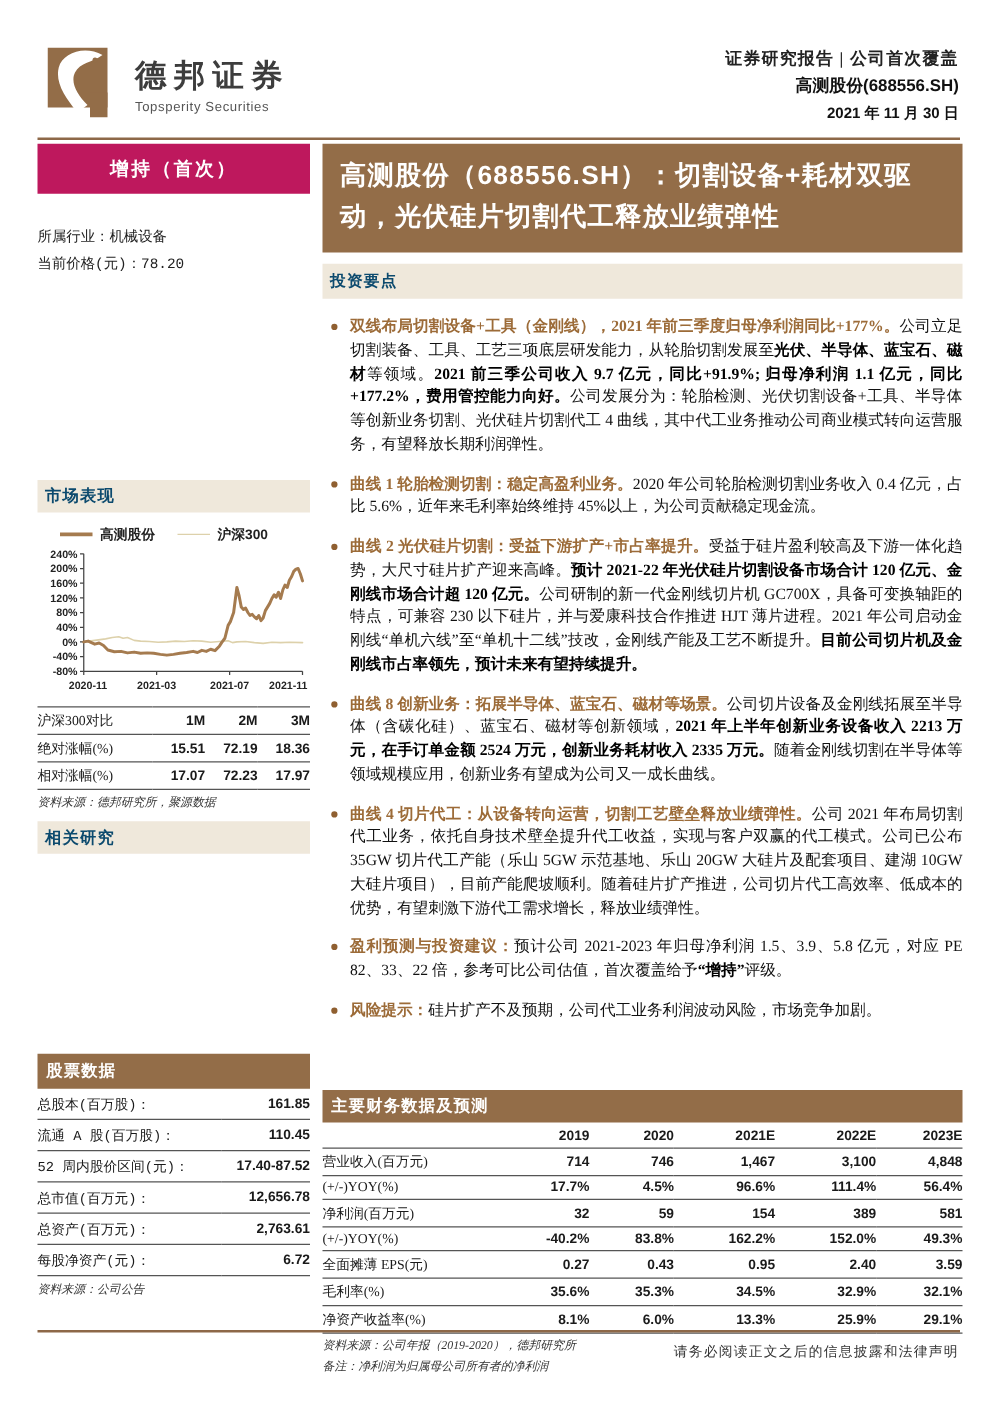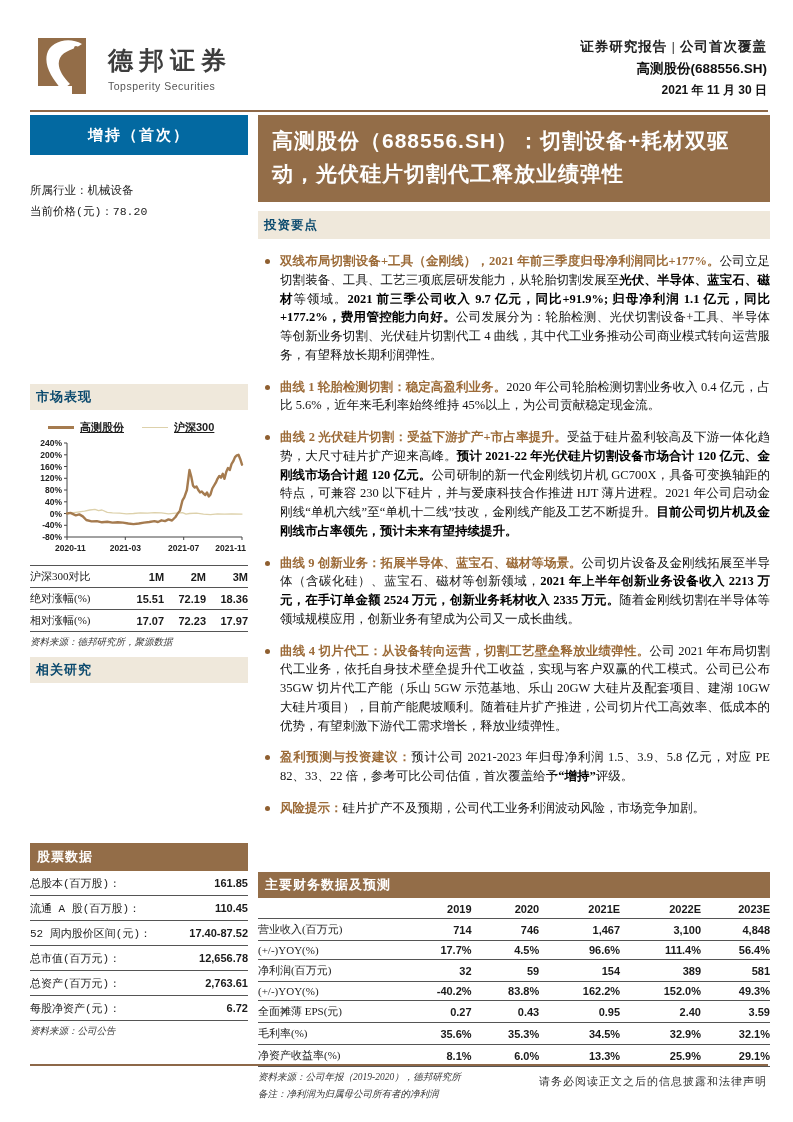--- a/index.html
+++ b/index.html
@@ -17,28 +17,28 @@
   .head-right .l1 { font-size:13.5px; font-weight:bold; color:#222; letter-spacing:1px; }
   .head-right .l2 { font-size:13.5px; color:#111; margin-top:4px; font-weight:bold; font-family:"Liberation Sans",sans-serif; }
   .head-right .l3 { font-size:12px; color:#111; margin-top:4px; font-weight:bold; font-family:"Liberation Sans",sans-serif; }
   .head-rule { position:absolute; top:110px; left:30px; right:25px; height:2px; background:#8d6848; }
 
   
   .left-col  { position:absolute; left:30px;  top:115px; width:218px; }
   .right-col { position:absolute; left:258px; top:115px; width:512px; }
 
   
-  .rating-badge { background:#0369a1; color:#fff; font-weight:bold; font-size:15px;
+  .rating-badge { background:#be185d; color:#fff; font-weight:bold; font-size:15px;
                   height:40px; display:flex; align-items:center; justify-content:center; letter-spacing:2px; }
   .side-info { margin-top:26px; font-size:11.5px; color:#222; line-height:1.8;
                font-family:Liberation Mono, monospace; }
   .strip { background:#efe8db; color:#0c4a6e; font-weight:bold; font-size:13px;
            height:26px; display:flex; align-items:center; padding-left:6px; letter-spacing:1px; }
   .market-block { margin-top:162px; }
-  .legend { display:flex; align-items:center; gap:18px; margin:10px 0 0 18px;text-decoration:underline; }
+  .legend { display:flex; align-items:center; gap:18px; margin:10px 0 0 18px; }
   .legend .item { display:flex; align-items:center; gap:6px; font-size:11px; color:#222; font-weight:bold; }
   .legend .sw { width:26px; height:0; border-top-style:solid; }
   .chart-svg { display:block; margin-top:2px; }
   .tick { font-size:8.5px; fill:#222; font-weight:bold; }
 
   table { border-collapse:collapse; width:100%; }
   .mkt-table { margin-top:6px; font-size:11px; }
   .mkt-table th, .mkt-table td { padding:3px 0; }
   .mkt-table th { border-top:1.5px solid #555; border-bottom:1px solid #555; font-weight:bold; }
   .mkt-table td { border-bottom:1px solid #555; font-weight:bold; }
@@ -232,21 +232,21 @@
         <div class="bullet">
           <span class="dot"></span>
           <div class="txt"><span class="seg-bb">曲线 1 轮胎检测切割：稳定高盈利业务。</span><span class="seg-n">2020 年公司轮胎检测切割业务收入 0.4 亿元，占比 5.6%，近年来毛利率始终维持 45%以上，为公司贡献稳定现金流。</span></div>
         </div>
         <div class="bullet">
           <span class="dot"></span>
           <div class="txt"><span class="seg-bb">曲线 2 光伏硅片切割：受益下游扩产+市占率提升。</span><span class="seg-n">受益于硅片盈利较高及下游一体化趋势，大尺寸硅片扩产迎来高峰。</span><span class="seg-b">预计 2021-22 年光伏硅片切割设备市场合计 120 亿元、金刚线市场合计超 120 亿元。</span><span class="seg-n">公司研制的新一代金刚线切片机 GC700X，具备可变换轴距的特点，可兼容 230 以下硅片，并与爱康科技合作推进 HJT 薄片进程。2021 年公司启动金刚线“单机六线”至“单机十二线”技改，金刚线产能及工艺不断提升。</span><span class="seg-b">目前公司切片机及金刚线市占率领先，预计未来有望持续提升。</span></div>
         </div>
         <div class="bullet">
           <span class="dot"></span>
-          <div class="txt"><span class="seg-bb">曲线 9 创新业务：拓展半导体、蓝宝石、磁材等场景。</span><span class="seg-n">公司切片设备及金刚线拓展至半导体（含碳化硅）、蓝宝石、磁材等创新领域，</span><span class="seg-b">2021 年上半年创新业务设备收入 2213 万元，在手订单金额 2524 万元，创新业务耗材收入 2335 万元。</span><span class="seg-n">随着金刚线切割在半导体等领域规模应用，创新业务有望成为公司又一成长曲线。</span></div>
+          <div class="txt"><span class="seg-bb">曲线 8 创新业务：拓展半导体、蓝宝石、磁材等场景。</span><span class="seg-n">公司切片设备及金刚线拓展至半导体（含碳化硅）、蓝宝石、磁材等创新领域，</span><span class="seg-b">2021 年上半年创新业务设备收入 2213 万元，在手订单金额 2524 万元，创新业务耗材收入 2335 万元。</span><span class="seg-n">随着金刚线切割在半导体等领域规模应用，创新业务有望成为公司又一成长曲线。</span></div>
         </div>
         <div class="bullet">
           <span class="dot"></span>
           <div class="txt"><span class="seg-bb">曲线 4 切片代工：从设备转向运营，切割工艺壁垒释放业绩弹性。</span><span class="seg-n">公司 2021 年布局切割代工业务，依托自身技术壁垒提升代工收益，实现与客户双赢的代工模式。公司已公布 35GW 切片代工产能（乐山 5GW 示范基地、乐山 20GW 大硅片及配套项目、建湖 10GW 大硅片项目），目前产能爬坡顺利。随着硅片扩产推进，公司切片代工高效率、低成本的优势，有望刺激下游代工需求增长，释放业绩弹性。</span></div>
         </div>
         <div class="bullet">
           <span class="dot"></span>
           <div class="txt"><span class="seg-bb">盈利预测与投资建议：</span><span class="seg-n">预计公司 2021-2023 年归母净利润 1.5、3.9、5.8 亿元，对应 PE 82、33、22 倍，参考可比公司估值，首次覆盖给予</span><span class="seg-b">“增持”</span><span class="seg-n">评级。</span></div>
         </div>
         <div class="bullet">

